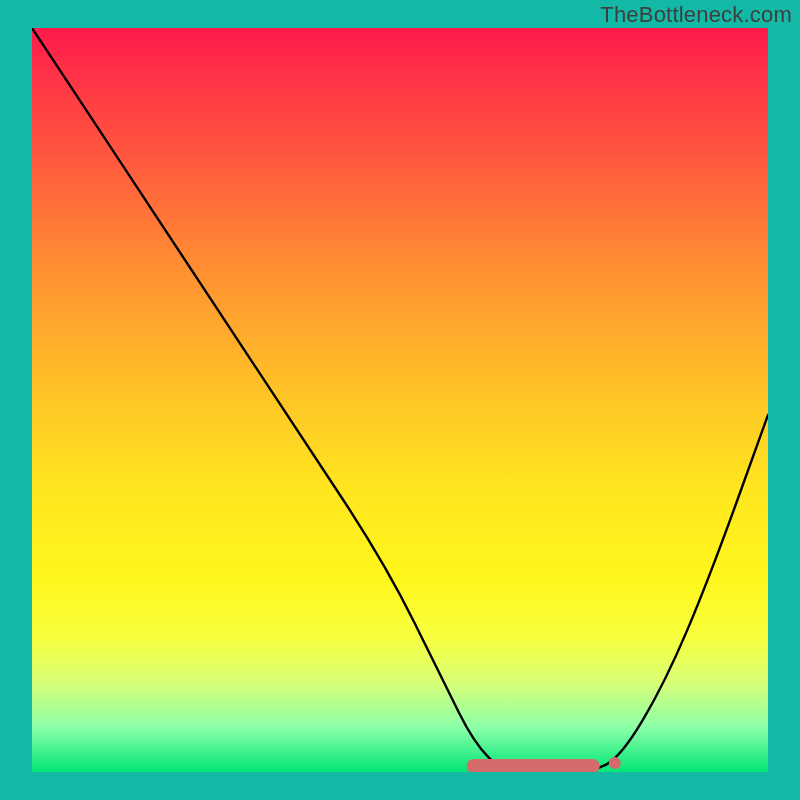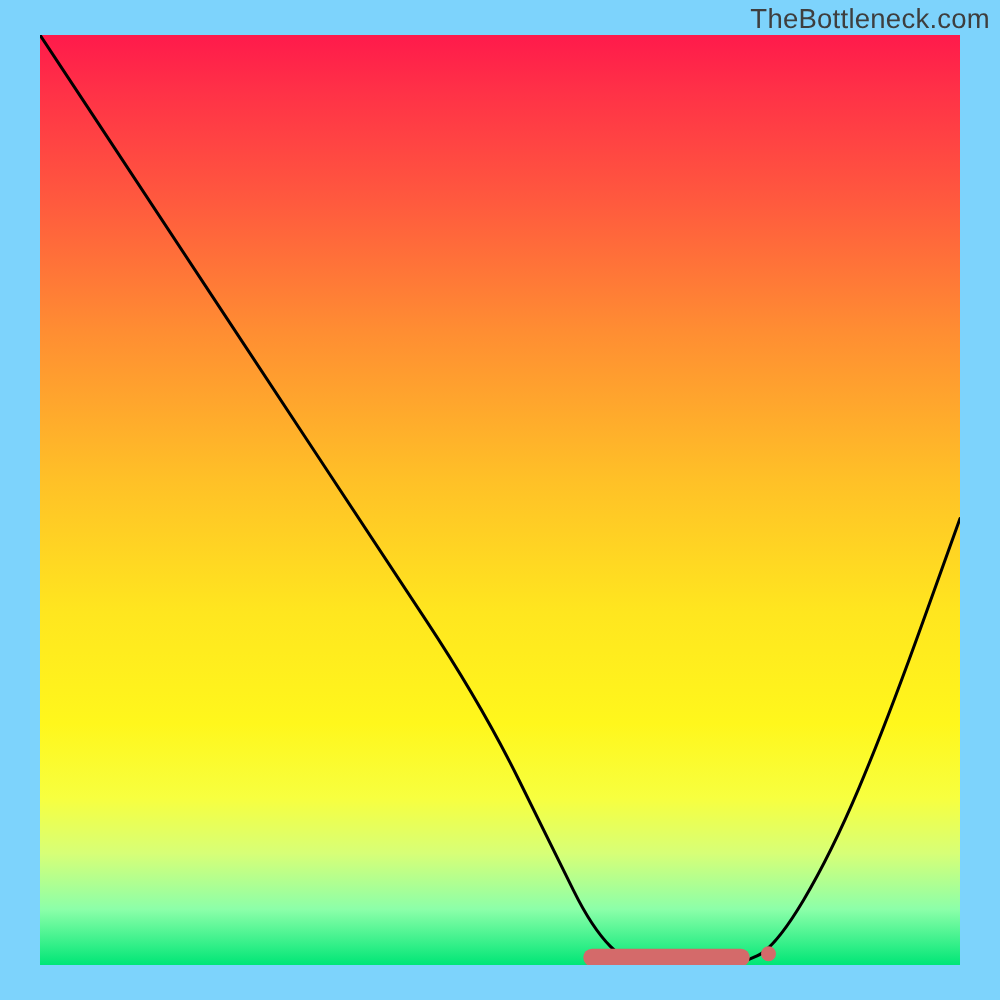--- a/index.html
+++ b/index.html
@@ -8,21 +8,21 @@
     width: 800px;
     height: 800px;
     background: #000;
     overflow: hidden;
     font-family: Arial, Helvetica, sans-serif;
   }
   .frame {
     position: relative;
     width: 800px;
     height: 800px;
-    background: #7dd3fc;
+    background: #14b8a6;
   }
   .watermark {
     position: absolute;
     top: 2px;
     right: 8px;
     color: #3e3e3e;
     font-size: 22px;
     font-weight: 500;
     letter-spacing: 0.2px;
     z-index: 10;

